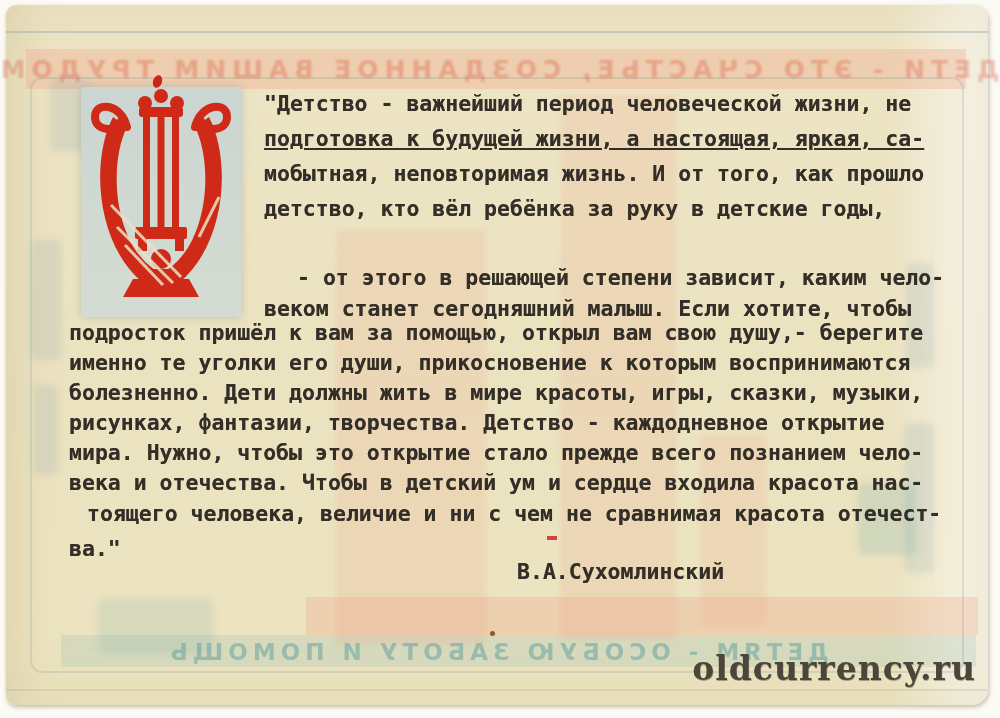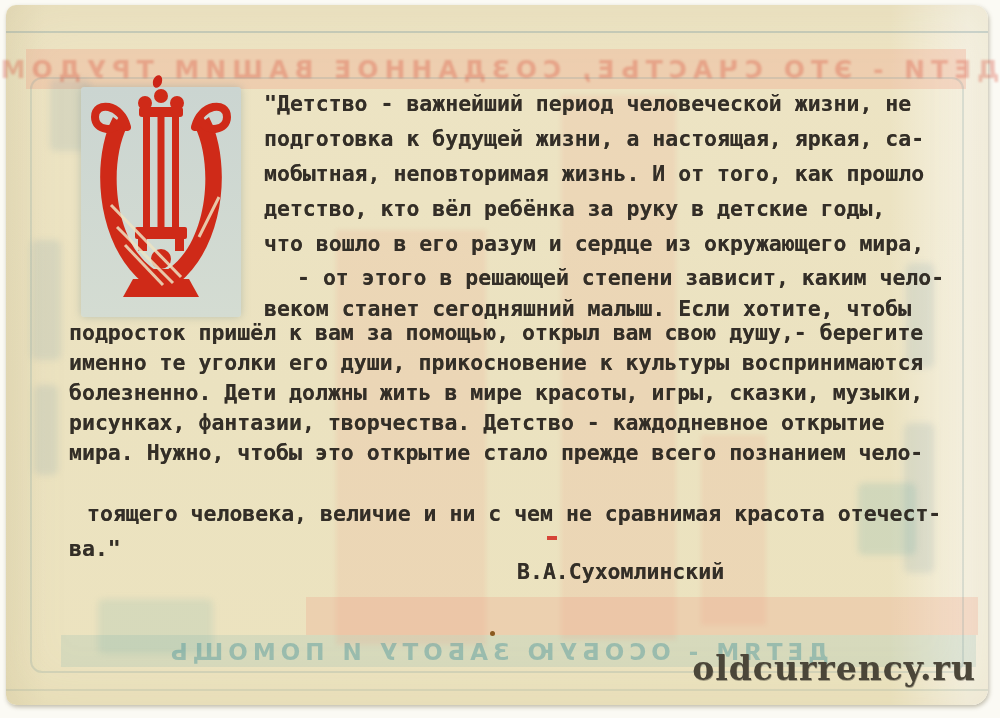--- a/index.html
+++ b/index.html
@@ -54,21 +54,21 @@
     position:absolute;left:75px;top:82px;width:160px;height:230px;
     background:linear-gradient(180deg,#cbd5d1,#d4dcd2);border-radius:3px;
     box-shadow:0 0 8px rgba(140,160,155,.5);
   }
   .lyre-patch svg{display:block;width:100%;height:100%;}
   
   .qline,.signature,.footer-line{
     position:absolute;font-size:21.5px;font-weight:bold;color:#332e27;
     white-space:pre;letter-spacing:0;text-shadow:0 0 .4px rgba(40,35,28,.6);
   }
-  .q0{left:258px;top:86px;}  .q1{left:258px;top:121px;} .q2{left:258px;top:156px;}
+  .q0{left:258px;top:86px;}  .q1{left:258px;top:121px;text-decoration:underline;} .q2{left:258px;top:156px;}
   .q3{left:258px;top:191px;} .q4{left:258px;top:226px;} .q5{left:258px;top:260px;margin-left:33px;}
   .q6{left:258px;top:291px;text-align:right;} .q7{left:63px;top:315px;}  .q8{left:63px;top:345px;}
   .q9{left:63px;top:375px;}  .q10{left:63px;top:405px;} .q11{left:63px;top:435px;text-align:center;}
   .q12{left:63px;top:465px;} .q13{left:81px;top:496px;} .q14{left:63px;top:531px;}
   .signature{left:511px;top:554px;}
   .footer-line{left:70px;top:614px;}
   .watermark{
     position:absolute;right:12px;top:644px;
     font-family:"DejaVu Serif","Liberation Serif",serif;font-weight:bold;font-size:33px;
     color:#4b4639;letter-spacing:1px;text-shadow:.5px .5px 0 rgba(60,55,45,.4);
@@ -133,28 +133,28 @@
         <line x1="44" y1="158" x2="82" y2="198"></line>
         <line x1="118" y1="150" x2="138" y2="110"></line>
       </g>
     </svg>
   </div>
 
   <div class="qline q0">"Детство - важнейший период человеческой жизни, не</div>
   <div class="qline q1">подготовка к будущей жизни, а настоящая, яркая, са-</div>
   <div class="qline q3">детство, кто вёл ребёнка за руку в детские годы,</div>
   <div class="qline q2">мобытная, неповторимая жизнь. И от того, как прошло</div>
-  <div class="qline q4">что вошло в его разум и сердце из окружающего мира,</div>
   <div class="qline q5">- от этого в решающей степени зависит, каким чело-</div>
   <div class="qline q6">веком станет сегодняшний малыш. Если хотите, чтобы</div>
   <div class="qline q7">подросток пришёл к вам за помощью, открыл вам свою душу,- берегите</div>
-  <div class="qline q8">именно те уголки его души, прикосновение к культуры воспринимаются</div>
+  <div class="qline q8">именно те уголки его души, прикосновение к которым воспринимаются</div>
   <div class="qline q9">болезненно. Дети должны жить в мире красоты, игры, сказки, музыки,</div>
   <div class="qline q10">рисунках, фантазии, творчества. Детство - каждодневное открытие</div>
   <div class="qline q11">мира. Нужно, чтобы это открытие стало прежде всего познанием чело-</div>
+  <div class="qline q12">века и отечества. Чтобы в детский ум и сердце входила красота нас-</div>
   <div class="qline q13">тоящего человека, величие и ни с чем не сравнимая красота отечест-</div>
   <div class="qline q14">ва."</div>
 
   <div class="signature">В.А.Сухомлинский</div>
 
 
   <div class="slogan-bottom">ДЕТЯМ - ОСОБУЮ ЗАБОТУ И ПОМОЩЬ</div>
 
   <div class="speck-red"></div>
   <div class="speck-dash"></div>

